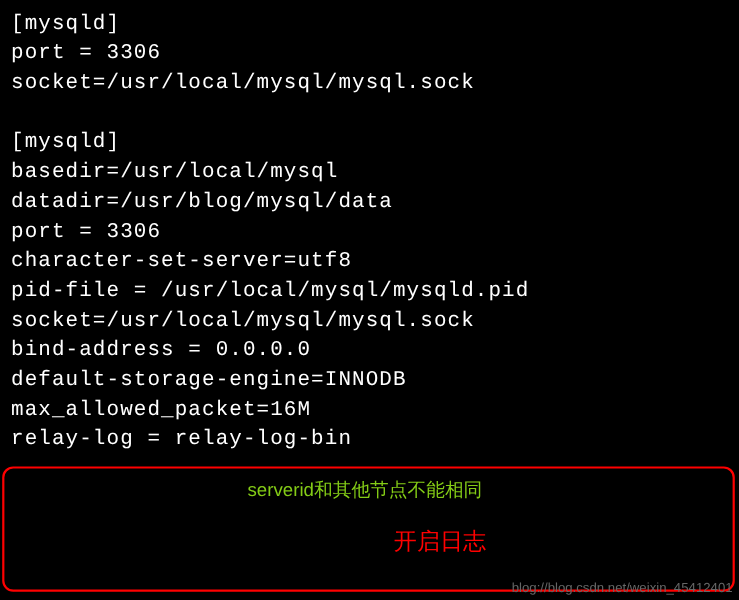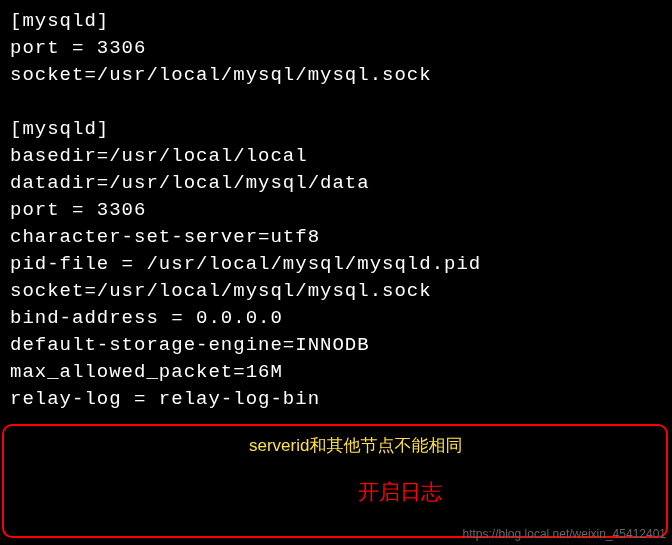--- a/index.html
+++ b/index.html
@@ -39,27 +39,26 @@
     .cursor {
       display: inline-block;
       background: #00cc00;
       width: 11px;
       height: 22px;
       vertical-align: text-bottom;
       margin-bottom: 2px;
     }
     .annotation-1 {
       position: absolute;
-      color: #fde047;
+      color: #84cc16;
       font-family: sans-serif;
       font-size: 17px;
       left: 225px;
       top: 434px;
       letter-spacing: 0;
-      margin-left: 24px;
     }
     .annotation-2 {
       position: absolute;
       color: #ff0000;
       font-family: sans-serif;
       font-size: 21px;
       left: 358px;
       top: 478px;
       letter-spacing: 0;
     }
@@ -75,31 +74,31 @@
   </style>
 </head>
 <body>
 
 <div>
   <div class="line">[mysqld]</div>
   <div class="line">port = 3306</div>
   <div class="line">socket=/usr/local/mysql/mysql.sock</div>
   <div class="empty-line"></div>
   <div class="line">[mysqld]</div>
-  <div class="line">basedir=/usr/local/local</div>
-  <div class="line">datadir=/usr/local/mysql/data</div>
+  <div class="line">basedir=/usr/local/mysql</div>
+  <div class="line">datadir=/usr/blog/mysql/data</div>
   <div class="line">port = 3306</div>
   <div class="line">character-set-server=utf8</div>
   <div class="line">pid-file = /usr/local/mysql/mysqld.pid</div>
   <div class="line">socket=/usr/local/mysql/mysql.sock</div>
   <div class="line">bind-address = 0.0.0.0</div>
   <div class="line">default-storage-engine=INNODB</div>
   <div class="line">max_allowed_packet=16M</div>
   <div class="line">relay-log = relay-log-bin</div>
 
 </div>
 
 <div class="highlight-box"></div>
 
 <div class="annotation-1">serverid和其他节点不能相同</div>
 <div class="annotation-2">开启日志</div>
 
-<div class="watermark">https://blog.local.net/weixin_45412401</div>
+<div class="watermark">blog://blog.csdn.net/weixin_45412401</div>
 
 </body></html>

